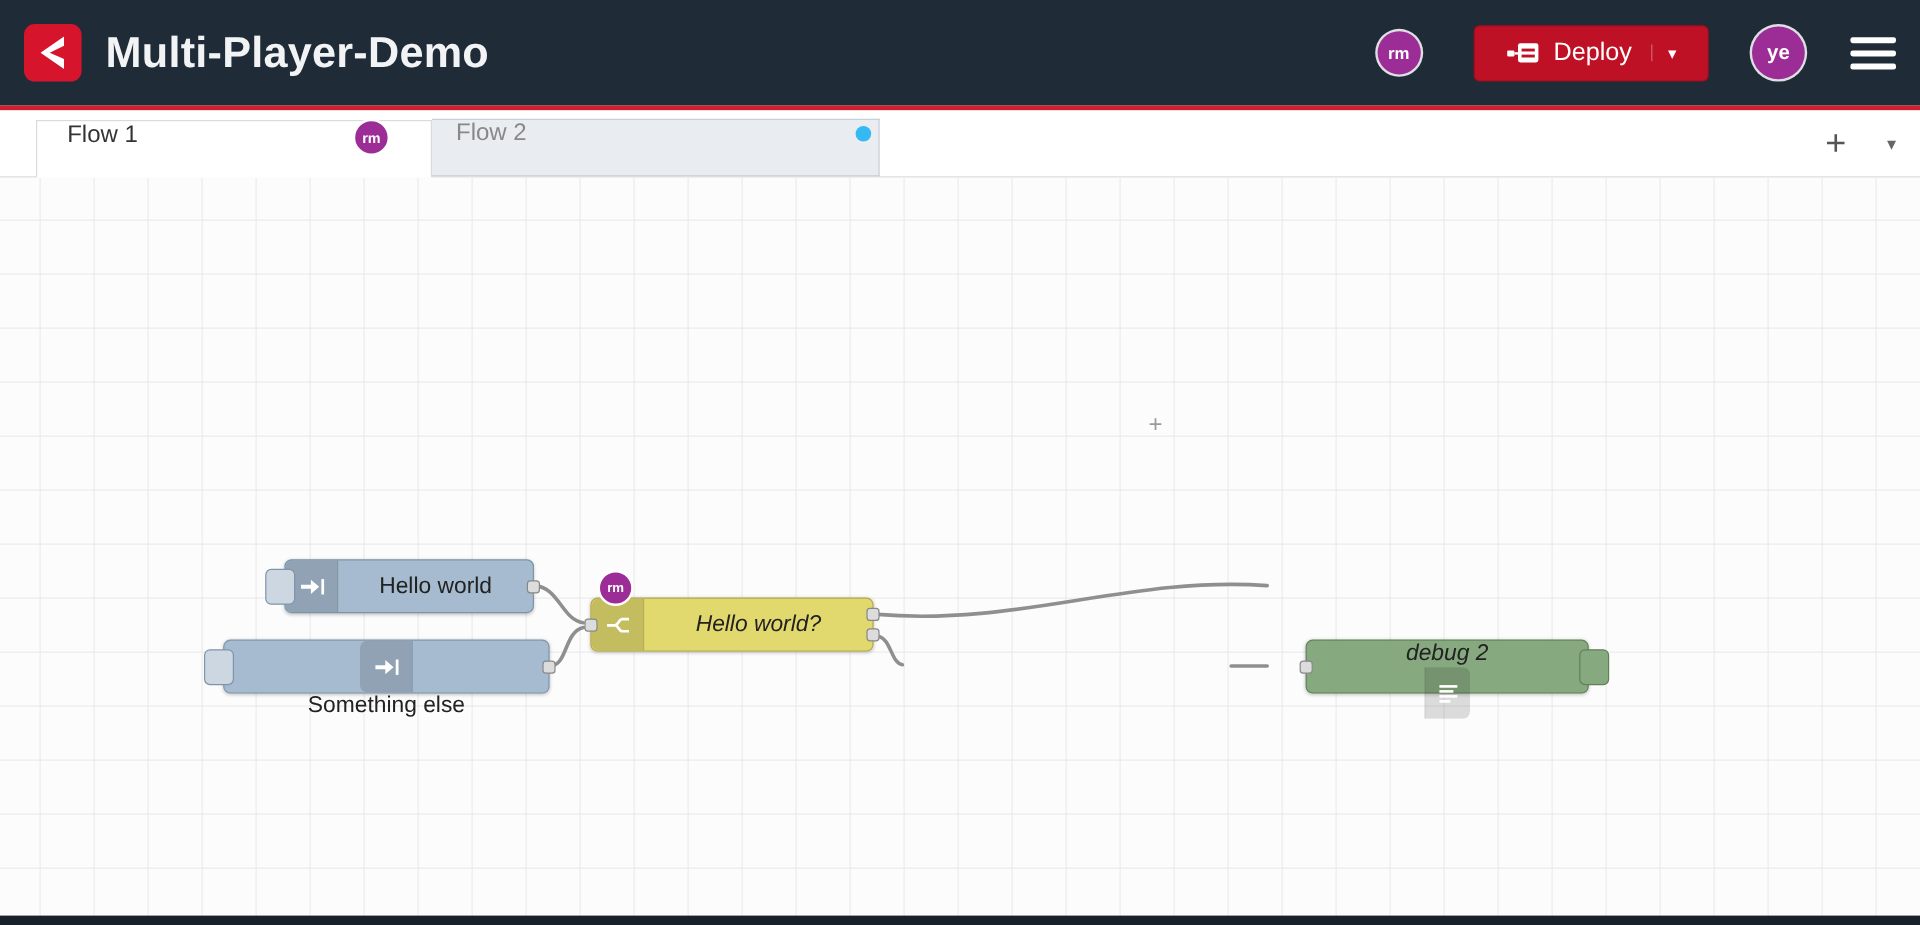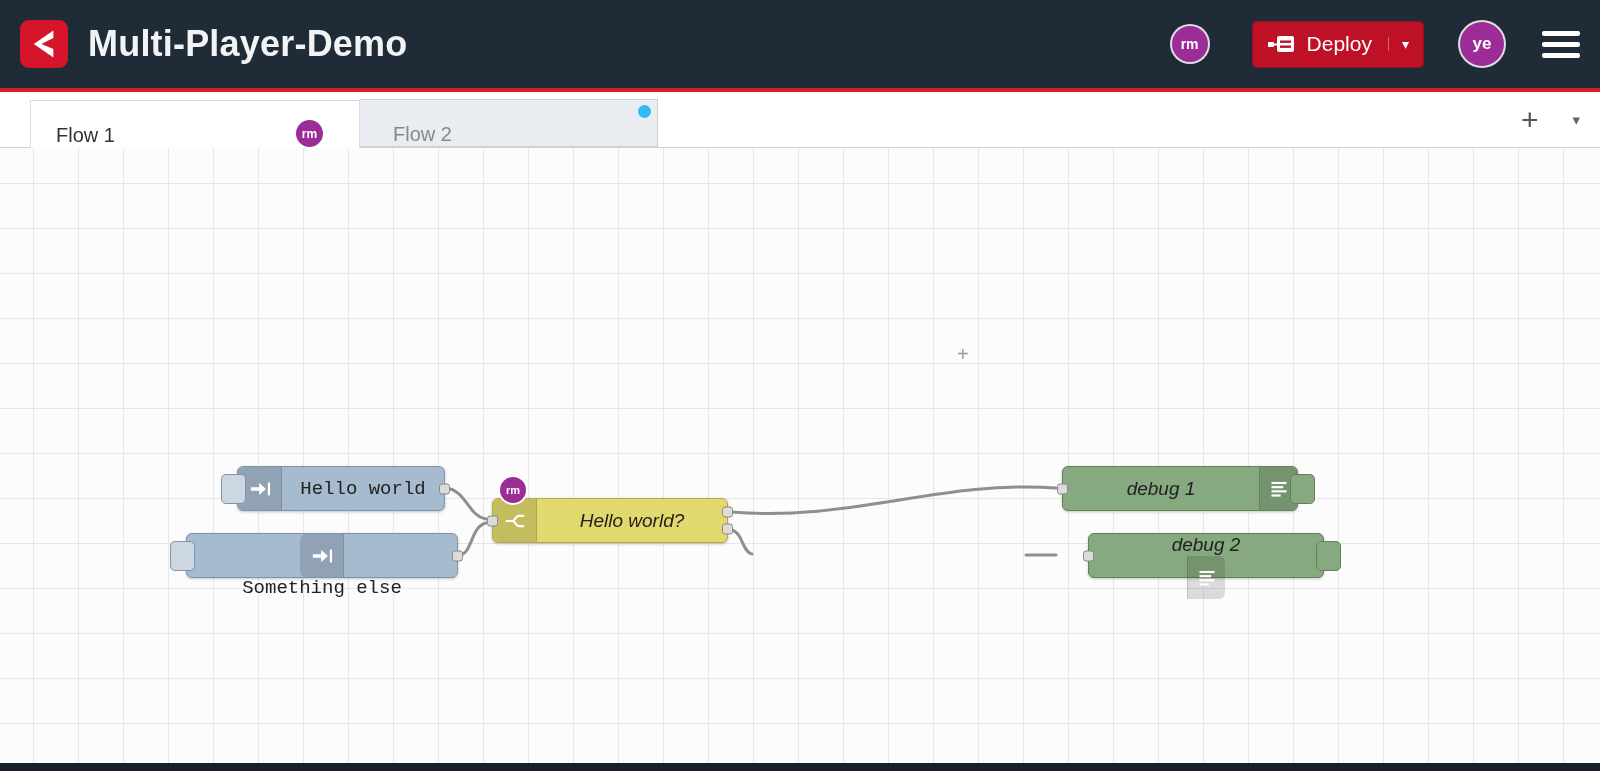--- a/index.html
+++ b/index.html
@@ -25,50 +25,50 @@
   .header-spacer { flex:1; }
   .avatar {
     border-radius:50%; background:#9c2d96; color:#fff; font-weight:700;
     display:flex; align-items:center; justify-content:center;
     box-shadow:0 0 0 2px rgba(255,255,255,.85);
   }
   .avatar.mini { width:36px; height:36px; font-size:14px; margin-right:44px; }
   .avatar.user { width:44px; height:44px; font-size:17px; margin:0 38px 0 36px; }
   .deploy-btn {
     height:47px; background:#bf1125; border:1px solid #9c0e1f; border-radius:5px;
-    display:flex; align-items:center; padding:0 14px; cursor:pointer;
+    display:flex; align-items:center; padding:0 26px; cursor:pointer;
   }
   .deploy-label { color:#fff; font-size:21px; margin:0 10px 0 10px; }
   .deploy-caret {
     color:#fff; font-size:14px; padding-left:13px; margin-left:6px;
     border-left:1px solid rgba(255,255,255,.35); line-height:1;
   }
   .hamburger { display:flex; flex-direction:column; gap:6px; cursor:pointer; }
   .hamburger span { width:38px; height:5px; background:#fff; border-radius:2px; display:block; }
 
   .accent-line { position:absolute; top:88px; left:0; width:1600px; height:4px; background:#d01f2f; }
 
   
   .tabbar {
     position:absolute; top:92px; left:0; width:1600px; height:56px;
     background:#fff; border-bottom:1px solid #cfd4d8;
     display:flex; align-items:flex-end;
   }
   .tab {
-    height:48px; display:flex; align-items:flex-end; font-size:20px; cursor:pointer;
+    height:48px; display:flex; align-items:flex-start; font-size:20px; cursor:pointer;
     position:relative;
   }
   .tab.active {
     margin-left:30px; width:330px; background:#fff; color:#333;
     border:1px solid #d9dcdf; border-bottom:1px solid #fff; margin-bottom:-1px;
     padding-left:25px; z-index:2;
   }
   .tab.inactive {
-    width:298px; background:#e9edf1; color:#888;
-    border:1px solid #c8cfd6; border-left:none; padding-left:33px;
+    width:373px; background:#e9edf1; color:#888;
+    border:1px solid #c8cfd6; border-left:none; padding-left:20px;
   }
   .tab-badge {
     width:27px; height:27px; border-radius:50%; background:#9c2d96; color:#fff;
     font-size:12px; font-weight:700; display:flex; align-items:center; justify-content:center;
     margin-left:auto; margin-right:36px; box-shadow:0 0 0 2px #fff;
   }
   .tab-dot {
     position:absolute; top:5px; right:6px; width:13px; height:13px; border-radius:50%;
     background:#35b9f2;
   }
@@ -102,21 +102,21 @@
     padding:0 8px;
   }
   .node-label.italic { font-style:italic; }
   .icon-area {
     width:44px; height:100%; background:rgba(0,0,0,.13);
     display:flex; align-items:center; justify-content:center; flex:0 0 auto;
   }
   .icon-area.left  { border-right:1px solid rgba(0,0,0,.12); border-radius:6px 0 0 6px; }
   .icon-area.right { border-left:1px solid rgba(0,0,0,.12); border-radius:0 6px 6px 0; width:38px; }
 
-  .node.inject { background:#a6bbcf; border:1px solid #7e95a9;font-family:Liberation Mono, monospace; }
+  .node.inject { background:#a6bbcf; border:1px solid #7e95a9; }
   .node.func   { background:#e2d96e; border:1px solid #b4aa47; }
   .node.debug  { background:#87a980; border:1px solid #618157; }
 
   .inject-button {
     position:absolute; left:-17px; top:50%; transform:translateY(-50%);
     width:25px; height:30px; background:#ccd7e1; border:1px solid #7e95a9;
     border-radius:5px; z-index:-0; cursor:pointer;
   }
   .debug-toggle {
     position:absolute; right:-18px; top:50%; transform:translateY(-50%);
@@ -242,33 +242,20 @@
         <path d="M2 12h7c3.5 0 3.5 5.5 7 5.5h6" stroke="#fff" stroke-width="2.4" fill="none"></path>
       </svg>
     </div>
     <div class="node-label italic">Hello world?</div>
     <div class="port in"></div>
     <div class="port out1"></div>
     <div class="port out2"></div>
   </div>
 
 
-  <div class="node debug" style="left:1062px; top:318px; width:236px;">
-    <div class="node-label italic">debug 1</div>
-    <div class="icon-area right">
-      <svg width="20" height="20" viewBox="0 0 24 24">
-        <rect x="3" y="3.5" width="18" height="2.6" fill="#fff"></rect>
-        <rect x="3" y="8.5" width="14" height="2.6" fill="#fff"></rect>
-        <rect x="3" y="13.5" width="18" height="2.6" fill="#fff"></rect>
-        <rect x="3" y="18.5" width="11" height="2.6" fill="#fff"></rect>
-      </svg>
-    </div>
-    <div class="debug-toggle"></div>
-    <div class="port in"></div>
-  </div>
 
   <div class="node debug" style="left:1088px; top:385px; width:236px;flex-direction:column;">
     <div class="node-label italic">debug 2</div>
     <div class="icon-area right">
       <svg width="20" height="20" viewBox="0 0 24 24">
         <rect x="3" y="3.5" width="18" height="2.6" fill="#fff"></rect>
         <rect x="3" y="8.5" width="14" height="2.6" fill="#fff"></rect>
         <rect x="3" y="13.5" width="18" height="2.6" fill="#fff"></rect>
         <rect x="3" y="18.5" width="11" height="2.6" fill="#fff"></rect>
       </svg>

